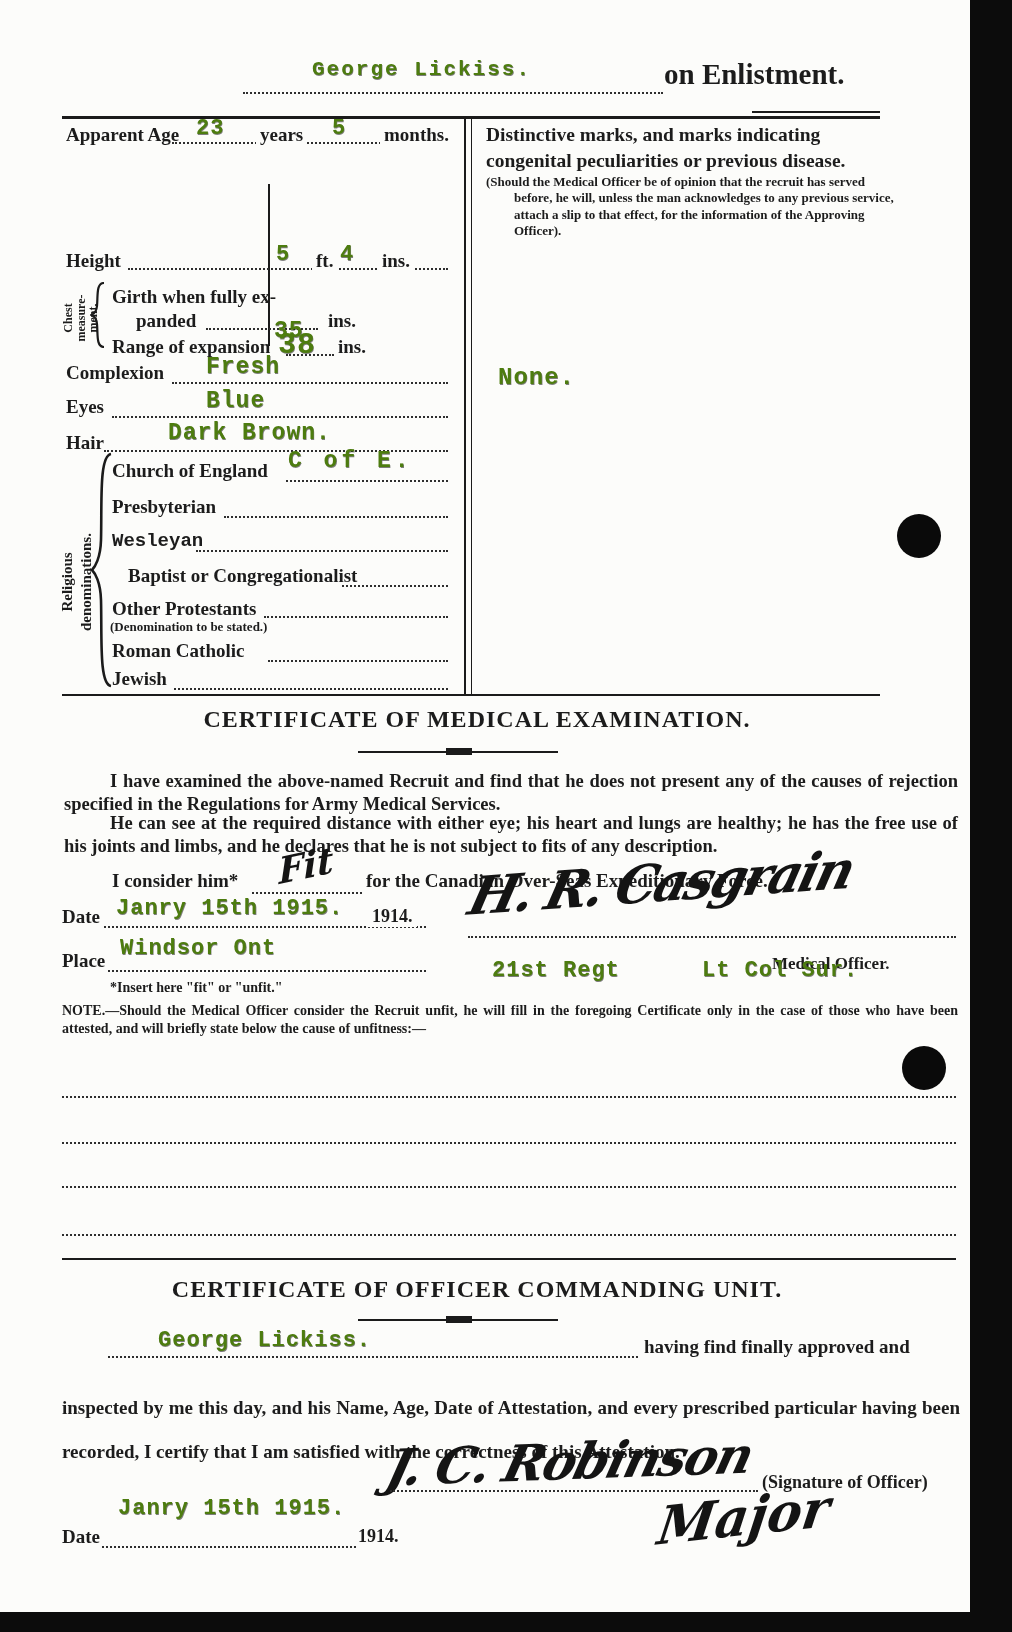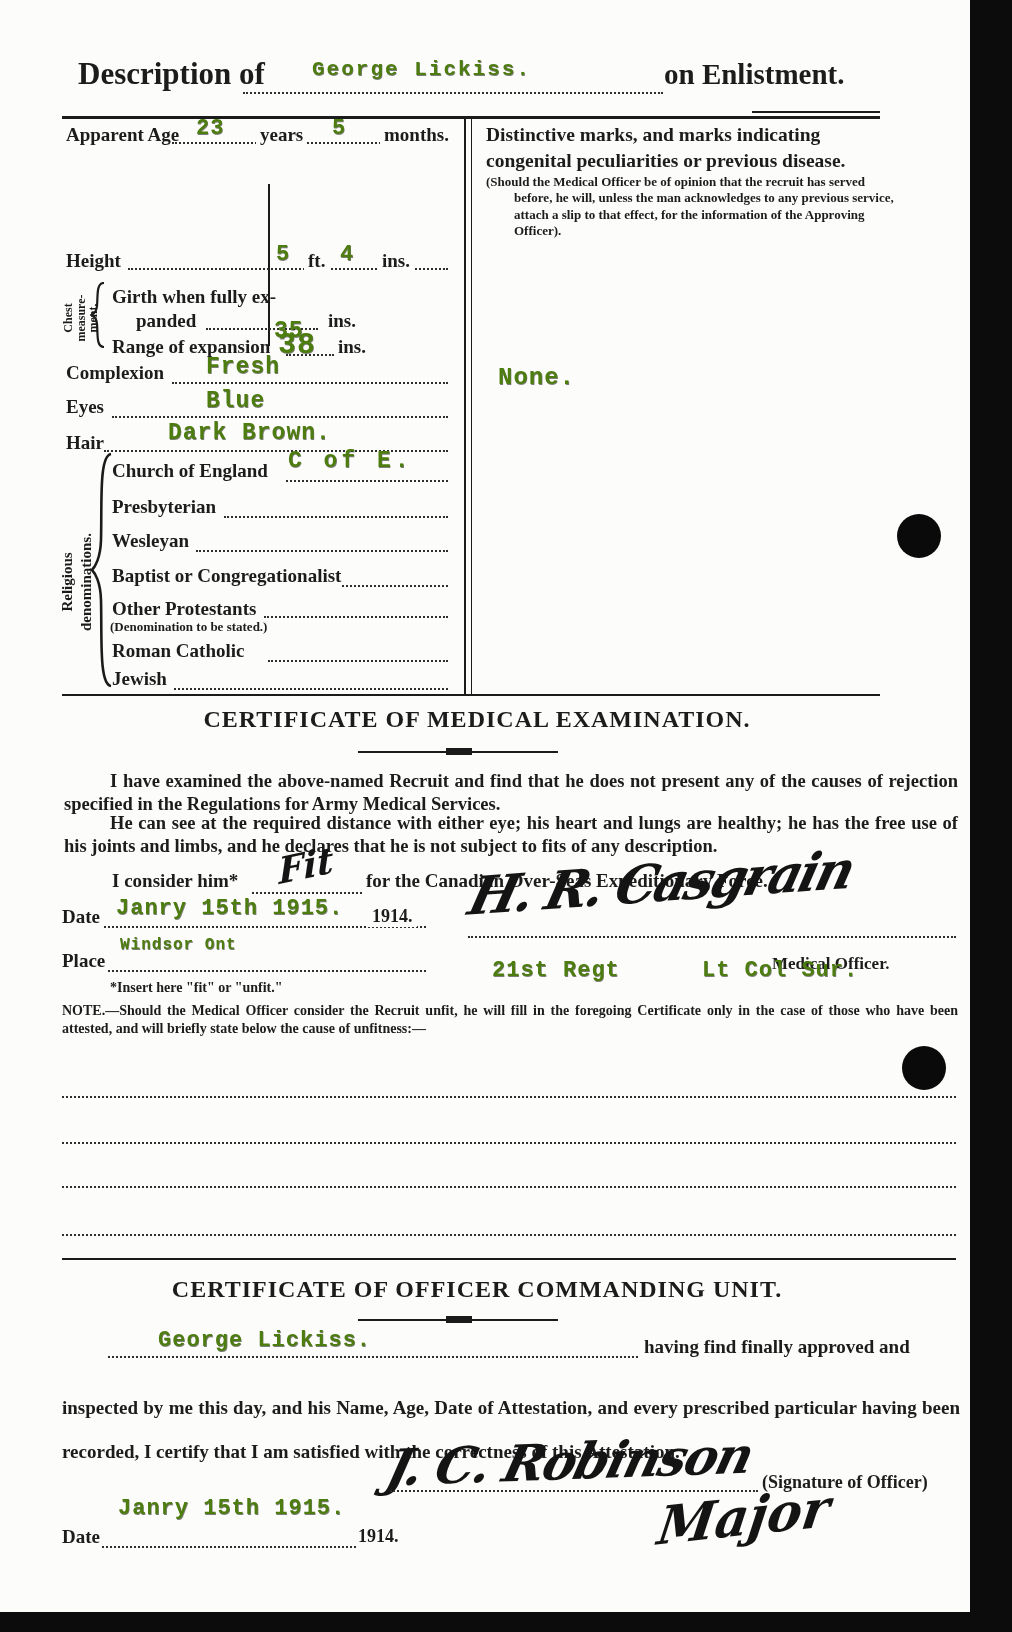--- a/index.html
+++ b/index.html
@@ -19,21 +19,20 @@
   .script{font-family:"DejaVu Serif",serif;font-style:italic;font-weight:700;color:#141414;white-space:nowrap;}
   .rot{transform:rotate(-90deg);}
   .blackfill{background:#0c0c0c;}
   .hole{width:44px;height:44px;border-radius:50%;background:#0a0a0a;}
 </style>
 </head>
 <body>
 
 <div class="page">
 
-  <div class="abs" style="left:78px;top:56px;font-size:31px;font-weight:700;">Description of</div>
   <div class="abs dot" style="left:243px;top:92px;width:420px;"></div>
   <div class="abs typed" style="left:312px;top:58px;font-size:21px;letter-spacing:2px;">George Lickiss.</div>
   <div class="abs" style="left:664px;top:58px;font-size:29px;font-weight:700;">on Enlistment.</div>
   <div class="abs rule" style="left:752px;top:111px;width:128px;height:2px;"></div>
 
   <div class="abs rule" style="left:62px;top:116px;width:818px;height:3px;"></div>
   <div class="abs rule" style="left:62px;top:694px;width:818px;height:2px;"></div>
   <div class="abs vline" style="left:464px;top:116px;height:580px;"></div>
   <div class="abs vline" style="left:471px;top:116px;height:580px;width:1px;"></div>
   <div class="abs vline" style="left:268px;top:184px;height:162px;"></div>
@@ -41,21 +40,21 @@
   <div class="abs label" style="left:66px;top:124px;">Apparent Age</div>
   <div class="abs dot" style="left:172px;top:142px;width:276px;"></div>
   <div class="abs typed" style="left:196px;top:116px;font-size:22px;">23</div>
   <div class="abs label bgw" style="left:256px;top:124px;">years</div>
   <div class="abs typed" style="left:332px;top:116px;font-size:22px;">5</div>
   <div class="abs label bgw" style="left:380px;top:124px;">months.</div>
 
   <div class="abs label" style="left:66px;top:250px;">Height</div>
   <div class="abs dot" style="left:128px;top:268px;width:320px;"></div>
   <div class="abs typed" style="left:276px;top:242px;font-size:22px;">5</div>
-  <div class="abs label bgw" style="left:304px;top:250px;text-align:right;">ft.</div>
+  <div class="abs label bgw" style="left:312px;top:250px;text-align:right;">ft.</div>
   <div class="abs typed" style="left:340px;top:242px;font-size:22px;">4</div>
   <div class="abs label bgw" style="left:378px;top:250px;">ins.</div>
 
   <div class="abs rot" style="left:49px;top:299px;width:64px;height:38px;font-size:12px;font-weight:600;line-height:1.05;text-align:center;">Chest measure- ment.</div>
   <svg class="abs" style="left:90px;top:282px;" width="16" height="66" viewBox="0 0 16 66">
     <path d="M14,1 C6,1 8,14 7,24 C6.5,30 3,32.3 1.5,33 C3,33.7 6.5,36 7,42 C8,52 6,65 14,65" fill="none" stroke="#1b1b1b" stroke-width="2.2"></path>
   </svg>
   <div class="abs label" style="left:112px;top:286px;">Girth when fully ex-</div>
   <div class="abs label" style="left:136px;top:310px;">panded</div>
   <div class="abs dot" style="left:206px;top:328px;width:112px;"></div>
@@ -83,24 +82,24 @@
     <path d="M21,2 C9,4 12,50 11,88 C10.5,106 5,115 2,118 C5,121 10.5,130 11,148 C12,186 9,232 21,234" fill="none" stroke="#1b1b1b" stroke-width="2.6"></path>
   </svg>
 
   <div class="abs label" style="left:112px;top:460px;">Church of England</div>
   <div class="abs dot" style="left:286px;top:480px;width:162px;"></div>
   <div class="abs typed" style="left:288px;top:448px;font-size:23px;letter-spacing:4px;">C of E.</div>
 
   <div class="abs label" style="left:112px;top:496px;">Presbyterian</div>
   <div class="abs dot" style="left:224px;top:516px;width:224px;"></div>
 
-  <div class="abs label" style="left:112px;top:530px;">Wesleyan</div>
+  <div class="abs label" style="left:112px;top:530px;font-family:Liberation Mono, monospace;">Wesleyan</div>
   <div class="abs dot" style="left:196px;top:550px;width:252px;"></div>
 
-  <div class="abs label" style="left:112px;top:565px;">Baptist or Congregationalist</div>
+  <div class="abs label" style="left:128px;top:565px;">Baptist or Congregationalist</div>
   <div class="abs dot" style="left:342px;top:585px;width:106px;"></div>
 
   <div class="abs label" style="left:112px;top:598px;">Other Protestants</div>
   <div class="abs dot" style="left:264px;top:616px;width:184px;"></div>
   <div class="abs small" style="left:110px;top:619px;">(Denomination to be stated.)</div>
 
   <div class="abs label" style="left:112px;top:640px;">Roman Catholic</div>
   <div class="abs dot" style="left:268px;top:660px;width:180px;"></div>
 
   <div class="abs label" style="left:112px;top:668px;">Jewish</div>
@@ -126,21 +125,21 @@
 
   <div class="abs label" style="left:62px;top:906px;">Date</div>
   <div class="abs dot" style="left:104px;top:926px;width:322px;"></div>
   <div class="abs typed" style="left:116px;top:896px;font-size:22px;">Janry 15th 1915.</div>
   <div class="abs label bgw" style="left:368px;top:906px;font-size:18px;">1914.</div>
 
   <div class="abs dot" style="left:468px;top:936px;width:488px;"></div>
 
   <div class="abs label" style="left:62px;top:950px;">Place</div>
   <div class="abs dot" style="left:108px;top:970px;width:318px;"></div>
-  <div class="abs typed" style="left:120px;top:936px;font-size:16px;">Windsor Ont</div>
+  <div class="abs typed" style="left:120px;top:936px;font-size:22px;">Windsor Ont</div>
 
   <div class="abs label" style="left:772px;top:954px;font-size:17px;">Medical Officer.</div>
   <div class="abs typed" style="left:492px;top:958px;font-size:22px;">21st Regt</div>
   <div class="abs typed" style="left:702px;top:958px;font-size:22px;">Lt Col Sur.</div>
 
   <div class="abs" style="left:110px;top:980px;font-size:14px;font-weight:600;">*Insert here "fit" or "unfit."</div>
   <div class="abs" style="left:62px;top:1002px;width:896px;font-size:14px;font-weight:600;line-height:1.3;text-align:justify;">NOTE.—Should the Medical Officer consider the Recruit unfit, he will fill in the foregoing Certificate only in the case of those who have been attested, and will briefly state below the cause of unfitness:—</div>
 
   <div class="abs dot" style="left:62px;top:1096px;width:894px;"></div>
   <div class="abs dot" style="left:62px;top:1142px;width:894px;"></div>

